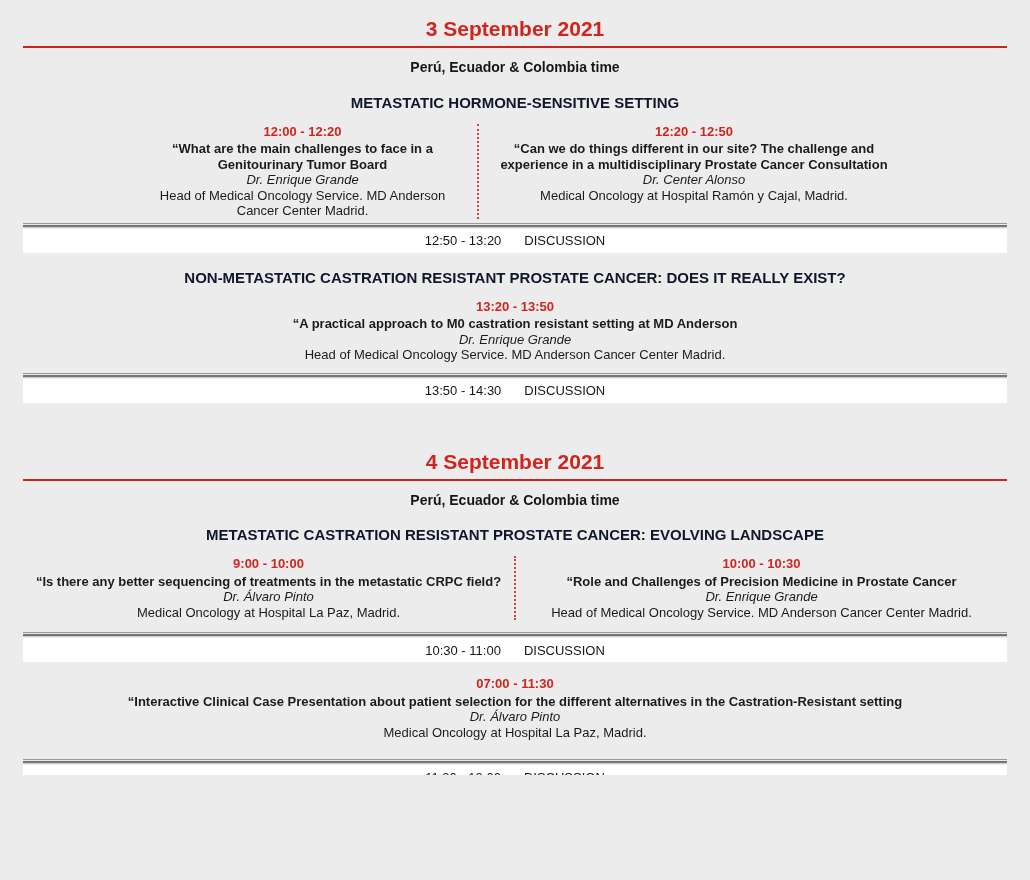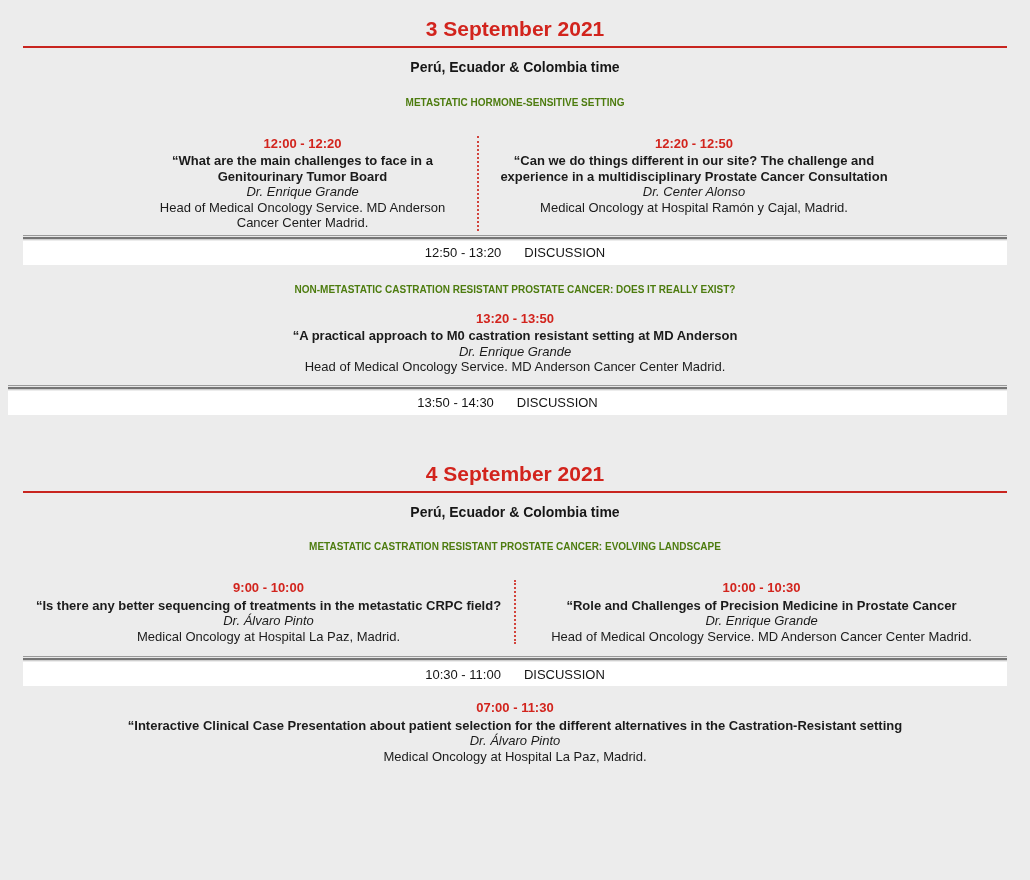--- a/index.html
+++ b/index.html
@@ -13,42 +13,42 @@
 
   .day-title{
     text-align:center;color:#d2241d;font-weight:bold;
     font-size:21px;line-height:25px;
   }
   .pt1{padding-top:16px;}
   .pt2{padding-top:46px;}
   .red-rule{margin:5px 23px 0;height:2px;background:#c8251f;}
   .tz{margin-top:11px;text-align:center;font-weight:bold;font-size:14px;line-height:16.5px;color:#161616;}
   .sec-header{
-    margin-top:18px;text-align:center;color:#4d7c0f;font-weight:bold;
-    font-size:10px;line-height:18px;
+    margin-top:18px;text-align:center;color:#0f172a;font-weight:bold;
+    font-size:15px;line-height:18px;
   }
   .sec-header.second{margin-top:16px;}
 
   .cols{display:flex;margin:12px 23px 0;align-items:stretch;}
   .cols-d1 .col-l{width:454px;box-sizing:border-box;padding-left:105px;}
   .cols-d1 .col-r{width:530px;box-sizing:border-box;padding-right:98px;border-left:2px dotted #d2433c;}
   .cols-d2 .col-l{width:491px;box-sizing:border-box;}
   .cols-d2 .col-r{width:493px;box-sizing:border-box;border-left:2px dotted #d2433c;}
 
-  .session{text-align:center;font-size:13px;line-height:15.5px;margin-top:12px;}
+  .session{text-align:center;font-size:13px;line-height:15.5px;}
   .session .s-time{color:#d2241d;font-weight:bold;margin-bottom:2px;}
   .session .s-title{font-weight:bold;white-space:pre;}
   .session .s-speaker{font-style:italic;}
   .session .s-affil{white-space:pre;}
   .single{margin-top:12px;}
   .single2{margin-top:14px;}
 
   .disc{margin:0 23px;}
   .disc.m1{margin-top:4px;}
-  .disc.m2{margin-top:10px;margin-left:8px;}
+  .disc.m2{margin-top:10px;}
   .disc.m3{margin-top:12px;}
   .disc.m4{margin-top:19px;}
   .disc-rule{
     height:5px;
     background:linear-gradient(to bottom,#9a9a9a 0 1px,#e7e7e7 1px 2px,#757575 2px 4px,#cfcfcf 4px 5px);
     margin-bottom:1px;
   }
   .disc-bar{
     background:#ffffff;height:24px;
     display:flex;align-items:center;justify-content:center;gap:23px;

